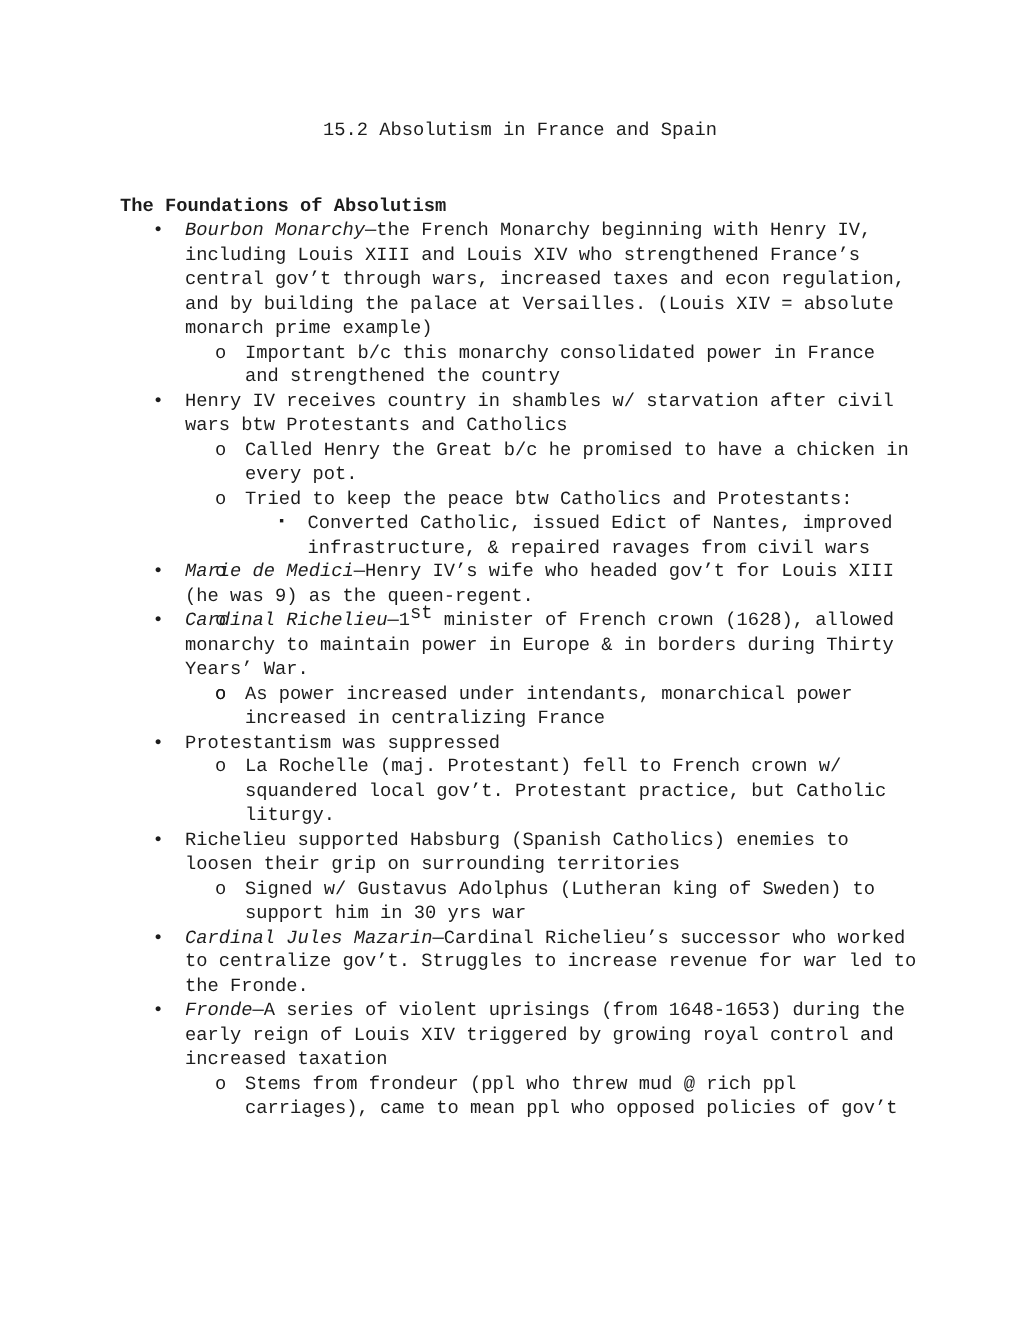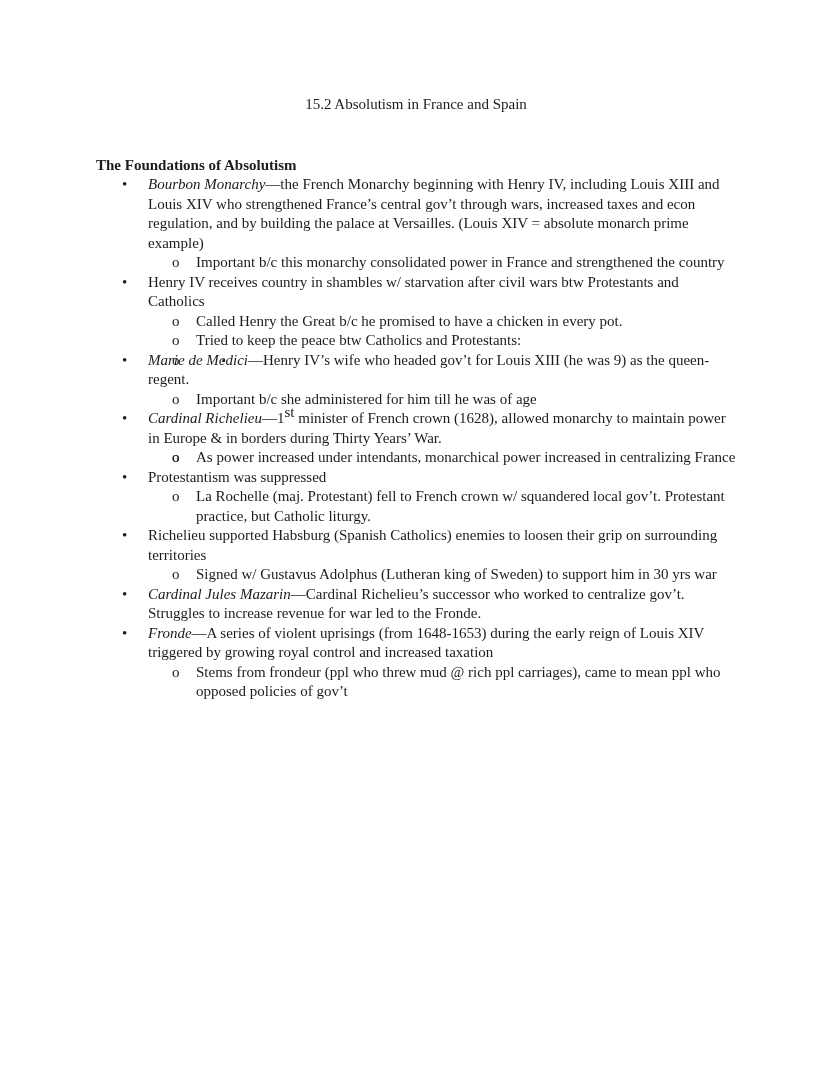--- a/index.html
+++ b/index.html
@@ -7,21 +7,21 @@
     padding: 0;
     background: #ffffff;
   }
   .page {
     position: relative;
     box-sizing: border-box;
     width: 828px;
     height: 1071px;
     background: #ffffff;
     padding: 95px 92px 0 96px;
-    font-family: Liberation Serif, serif;
+    font-family: Liberation Mono, monospace;
     font-size: 15px;
     line-height: 19.5px;
     color: #1c1c1c;
     overflow: hidden;
   }
   .title {
     text-align: center;
     margin-bottom: 41px;
   }
   .heading {
@@ -52,24 +52,24 @@
 
 <div class="page">
   <div class="title">15.2 Absolutism in France and Spain</div>
   <div class="heading">The Foundations of Absolutism</div>
   <div id="notes-list">
       <div class="item lvl1"><span class="marker">•</span><span class="text"><span class="seg-italic">Bourbon Monarchy</span><span>—the French Monarchy beginning with Henry IV, including Louis XIII and Louis XIV who strengthened France’s central gov’t through wars, increased taxes and econ regulation, and by building the palace at Versailles. (Louis XIV = absolute monarch prime example)</span></span></div>
       <div class="item lvl2"><span class="marker">o</span><span class="text"><span>Important b/c this monarchy consolidated power in France and strengthened the country</span></span></div>
       <div class="item lvl1"><span class="marker">•</span><span class="text"><span>Henry IV receives country in shambles w/ starvation after civil wars btw Protestants and Catholics</span></span></div>
       <div class="item lvl2"><span class="marker">o</span><span class="text"><span>Called Henry the Great b/c he promised to have a chicken in every pot.</span></span></div>
       <div class="item lvl2"><span class="marker">o</span><span class="text"><span>Tried to keep the peace btw Catholics and Protestants:</span></span></div>
-      <div class="item lvl3"><span class="marker">▪</span></div>
+      <div class="item lvl3"><span class="marker">▪</span><span class="text"><span>Converted Catholic, issued Edict of Nantes, improved infrastructure, &amp; repaired ravages from civil wars</span></span></div>
       <div class="item lvl2"><span class="marker">o</span></div>
       <div class="item lvl1"><span class="marker">•</span><span class="text"><span class="seg-italic">Marie de Medici</span><span>—Henry IV’s wife who headed gov’t for Louis XIII (he was 9) as the queen-regent.</span></span></div>
-      <div class="item lvl2"><span class="marker">o</span><span class="text"><span>Important b/c she administered for him till he was of age</span></span></div>
+      <div class="item lvl2"><span class="marker">o</span></div>
       <div class="item lvl1"><span class="marker">•</span><span class="text"><span class="seg-italic">Cardinal Richelieu</span><span>—1</span><span class="seg-super">st</span><span> minister of French crown (1628), allowed monarchy to maintain power in Europe &amp; in borders during Thirty Years’ War.</span></span></div>
       <div class="item lvl2"><span class="marker">o</span></div>
       <div class="item lvl2"><span class="marker">o</span><span class="text"><span>As power increased under intendants, monarchical power increased in centralizing France</span></span></div>
       <div class="item lvl1"><span class="marker">•</span><span class="text"><span>Protestantism was suppressed</span></span></div>
       <div class="item lvl2"><span class="marker">o</span><span class="text"><span>La Rochelle (maj. Protestant) fell to French crown w/ squandered local gov’t. Protestant practice, but Catholic liturgy.</span></span></div>
       <div class="item lvl1"><span class="marker">•</span><span class="text"><span>Richelieu supported Habsburg (Spanish Catholics) enemies to loosen their grip on surrounding territories</span></span></div>
       <div class="item lvl2"><span class="marker">o</span><span class="text"><span>Signed w/ Gustavus Adolphus (Lutheran king of Sweden) to support him in 30 yrs war</span></span></div>
       <div class="item lvl1"><span class="marker">•</span><span class="text"><span class="seg-italic">Cardinal Jules Mazarin</span><span>—Cardinal Richelieu’s successor who worked to centralize gov’t. Struggles to increase revenue for war led to the Fronde.</span></span></div>
       <div class="item lvl1"><span class="marker">•</span><span class="text"><span class="seg-italic">Fronde</span><span>—A series of violent uprisings (from 1648-1653) during the early reign of Louis XIV triggered by growing royal control and increased taxation</span></span></div>
       <div class="item lvl2"><span class="marker">o</span><span class="text"><span>Stems from frondeur (ppl who threw mud @ rich ppl carriages), came to mean ppl who opposed policies of gov’t</span></span></div>

